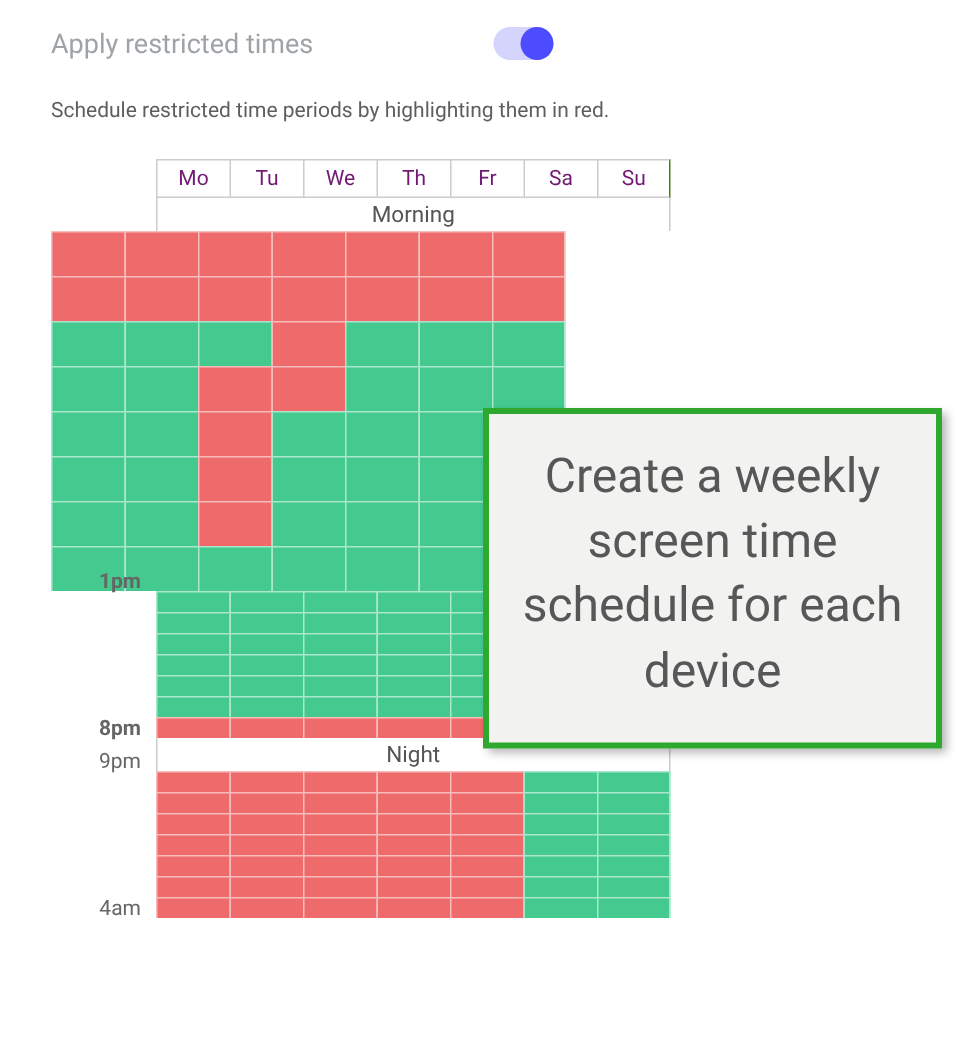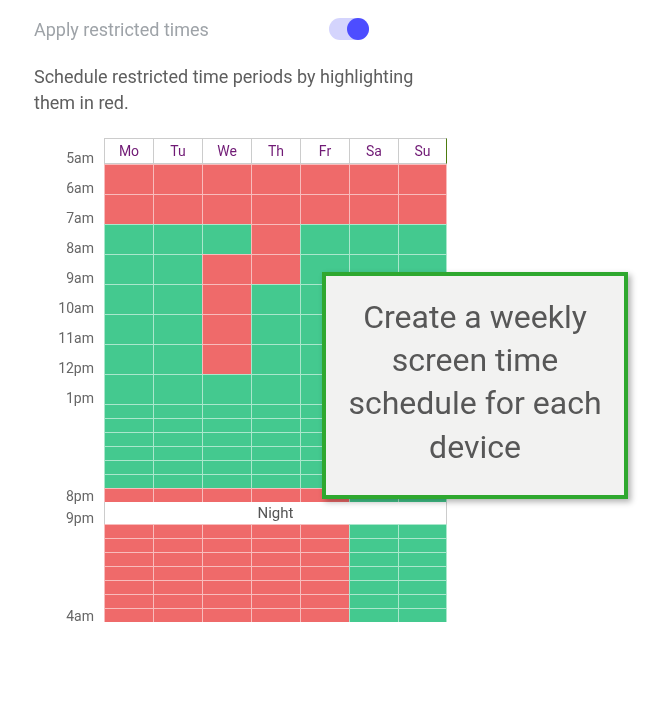--- a/index.html
+++ b/index.html
@@ -31,21 +31,21 @@
 }
 .toggle::after {
   content: "";
   position: absolute;
   right: 0; top: 0;
   width: 22px; height: 22px;
   border-radius: 50%;
   background: #4d4dff;
 }
 .description {
-  font-size: 18px;
+  font-size: 14px;
   color: #5e5e5e;
   line-height: 1.45;
   margin-bottom: 22px;
   max-width: 400px;
 }
 .grid-wrap {
   position: relative;
   margin-left: 0;
 }
 .days-header {
@@ -144,31 +144,22 @@
   <div class="days-header">
     <div class="day">Mo</div>
     <div class="day">Tu</div>
     <div class="day">We</div>
     <div class="day">Th</div>
     <div class="day">Fr</div>
     <div class="day">Sa</div>
     <div class="day">Su</div>
   </div>
 
+  <div class="section-label first">Morning</div>
   <div class="time-grid">
-    <div class="time-labels" id="morning-labels" style="position: relative; height: 240px;">
-        <div class="tlabel" style="position: absolute; right: 10px; top: -7px;">5am</div>
-        <div class="tlabel" style="position: absolute; right: 10px; top: 23px;">6am</div>
-        <div class="tlabel" style="position: absolute; right: 10px; top: 53px;">7am</div>
-        <div class="tlabel" style="position: absolute; right: 10px; top: 83px;">8am</div>
-        <div class="tlabel" style="position: absolute; right: 10px; top: 113px;">9am</div>
-        <div class="tlabel" style="position: absolute; right: 10px; top: 143px;">10am</div>
-        <div class="tlabel" style="position: absolute; right: 10px; top: 173px;">11am</div>
-        <div class="tlabel" style="position: absolute; right: 10px; top: 203px;">12pm</div>
-      </div>
     <div class="cells" id="morning-cells">
         <div class="row">
           <div class="cell r"></div>
           <div class="cell r"></div>
           <div class="cell r"></div>
           <div class="cell r"></div>
           <div class="cell r"></div>
           <div class="cell r"></div>
           <div class="cell r"></div>
         </div>
@@ -232,21 +223,21 @@
           <div class="cell g"></div>
           <div class="cell g"></div>
           <div class="cell g"></div>
           <div class="cell g"></div>
           <div class="cell g"></div>
         </div>
       </div>
   </div>
 
   <div class="time-grid">
-    <div class="time-labels" id="afternoon-labels" style="position: relative; height: 98px;">
+    <div class="time-labels" id="afternoon-labels" style="position: relative; height: 98px; font-weight: bold;">
         <div class="tlabel" style="position: absolute; right: 10px; top: -7px;">1pm</div>
         <div class="tlabel" style="position: absolute; right: 10px; top: 91px;">8pm</div>
       </div>
     <div class="cells" id="afternoon-cells">
         <div class="row short">
           <div class="cell g"></div>
           <div class="cell g"></div>
           <div class="cell g"></div>
           <div class="cell g"></div>
           <div class="cell g"></div>

